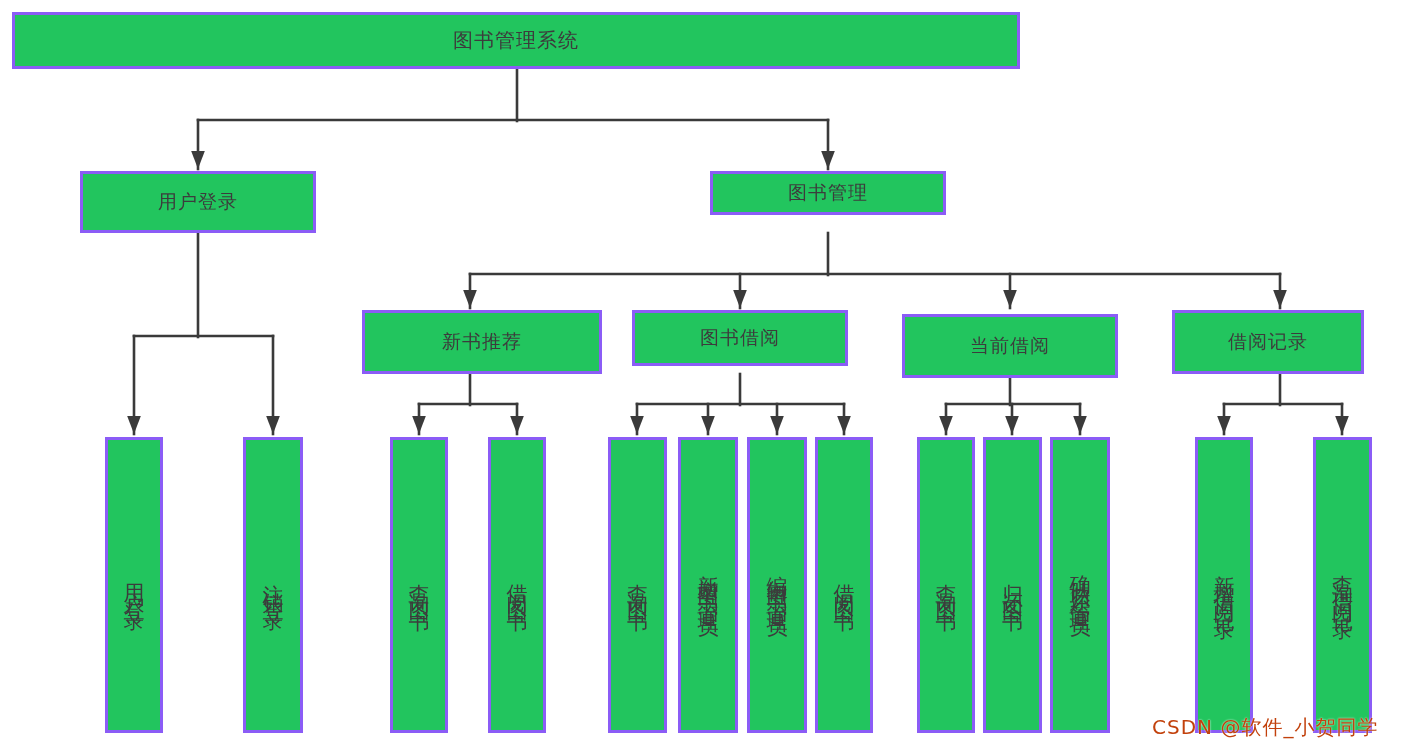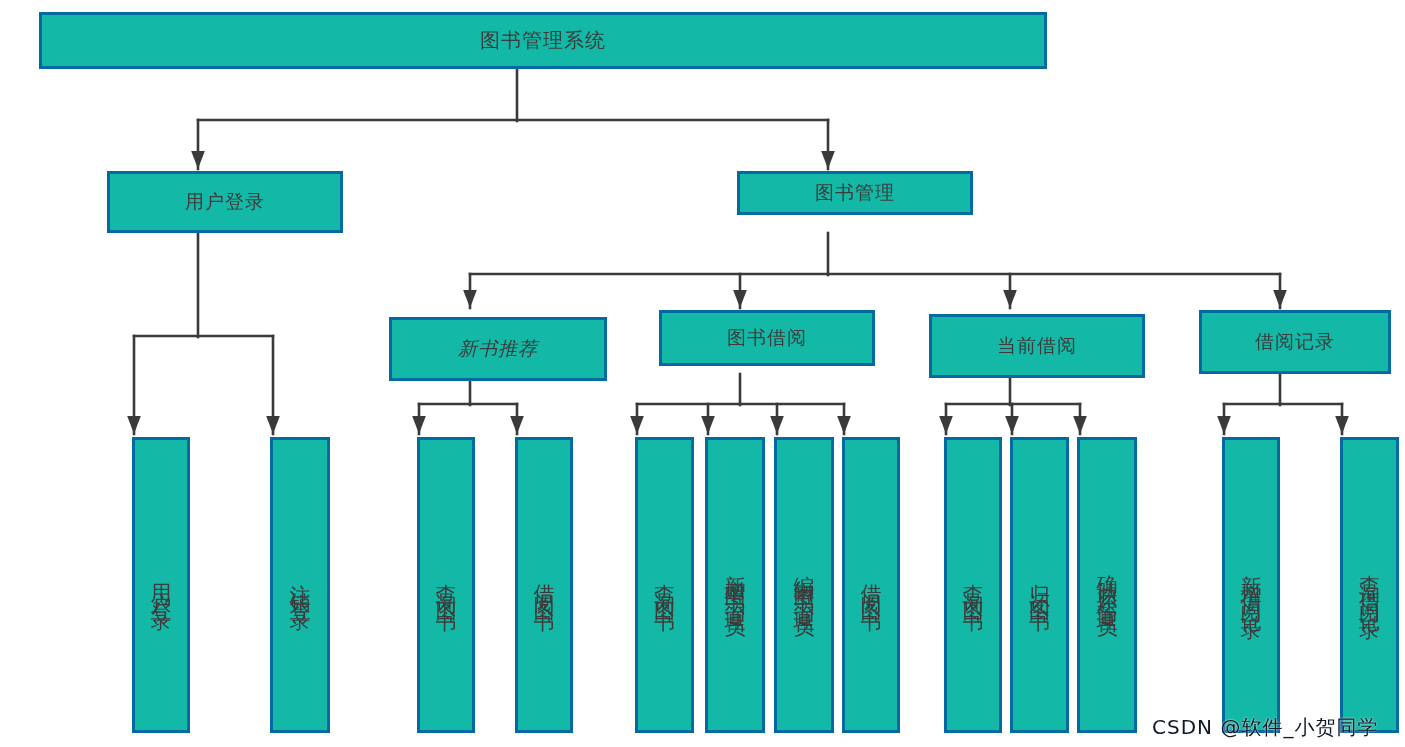--- a/index.html
+++ b/index.html
@@ -3,34 +3,34 @@
 <meta charset="utf-8">
 <style>
   html,body{margin:0;padding:0;background:#ffffff;}
   .stage{
     position:relative;width:1405px;height:747px;background:#ffffff;
     font-family:"DejaVu Sans","Liberation Sans",sans-serif;overflow:hidden;
   }
   .wires{position:absolute;left:0;top:0;width:1405px;height:747px;}
   .wires line{stroke:#3a3a3a;stroke-width:2.6;stroke-linecap:square;}
   .hbox,.vbox{
-    position:absolute;box-sizing:border-box;background:#14b8a6;
-    border:3px solid #0369a1;display:flex;align-items:center;justify-content:center;
-    color:#3c3c3c;z-index:2;margin-left:27px;
+    position:absolute;box-sizing:border-box;background:#22c55e;
+    border:3px solid #8b5cf6;display:flex;align-items:center;justify-content:center;
+    color:#3c3c3c;z-index:2;
   }
   .hbox{font-size:19px;letter-spacing:1px;white-space:nowrap;}
   .root-box{font-size:20px;}
   .vbox{
     writing-mode:vertical-rl;text-orientation:mixed;
     font-size:21px;letter-spacing:9px;line-height:1.05;
   }
   .vbox.long{letter-spacing:6px;font-size:21px;}
   .watermark{
     position:absolute;left:1152px;top:714px;z-index:6;
-    font-size:20px;color:#0f172a;white-space:nowrap;
+    font-size:20px;color:#c2410c;white-space:nowrap;
     text-shadow:0 0 2px #ffffff;letter-spacing:1px;
   }
 </style>
 </head>
 <body>
 
 <div class="stage">
 
   <svg class="wires" viewBox="0 0 1405 747">
     <defs>
@@ -92,21 +92,21 @@
       <line x1="1224" y1="404" x2="1224" y2="434" marker-end="url(#ah)"></line>
       <line x1="1342" y1="404" x2="1342" y2="434" marker-end="url(#ah)"></line>
     </g>
   </svg>
 
   <div class="hbox root-box" style="left:12px;top:12px;width:1008px;height:57px;">图书管理系统</div>
 
   <div class="hbox" style="left:80px;top:171px;width:236px;height:62px;">用户登录</div>
   <div class="hbox" style="left:710px;top:171px;width:236px;height:44px;">图书管理</div>
 
-  <div class="hbox" style="left:362px;top:317px;width:218px;height:64px;font-style:italic;">新书推荐</div>
+  <div class="hbox" style="left:362px;top:310px;width:240px;height:64px;">新书推荐</div>
   <div class="hbox" style="left:632px;top:310px;width:216px;height:56px;">图书借阅</div>
   <div class="hbox" style="left:902px;top:314px;width:216px;height:64px;">当前借阅</div>
   <div class="hbox" style="left:1172px;top:310px;width:192px;height:64px;">借阅记录</div>
 
   <div class="vbox" style="left:105px;top:437px;width:58px;height:296px;">用户登录</div>
   <div class="vbox" style="left:243px;top:437px;width:60px;height:296px;">注销登录</div>
 
   <div class="vbox" style="left:390px;top:437px;width:58px;height:296px;">查询图书</div>
   <div class="vbox" style="left:488px;top:437px;width:58px;height:296px;">借阅图书</div>
 

